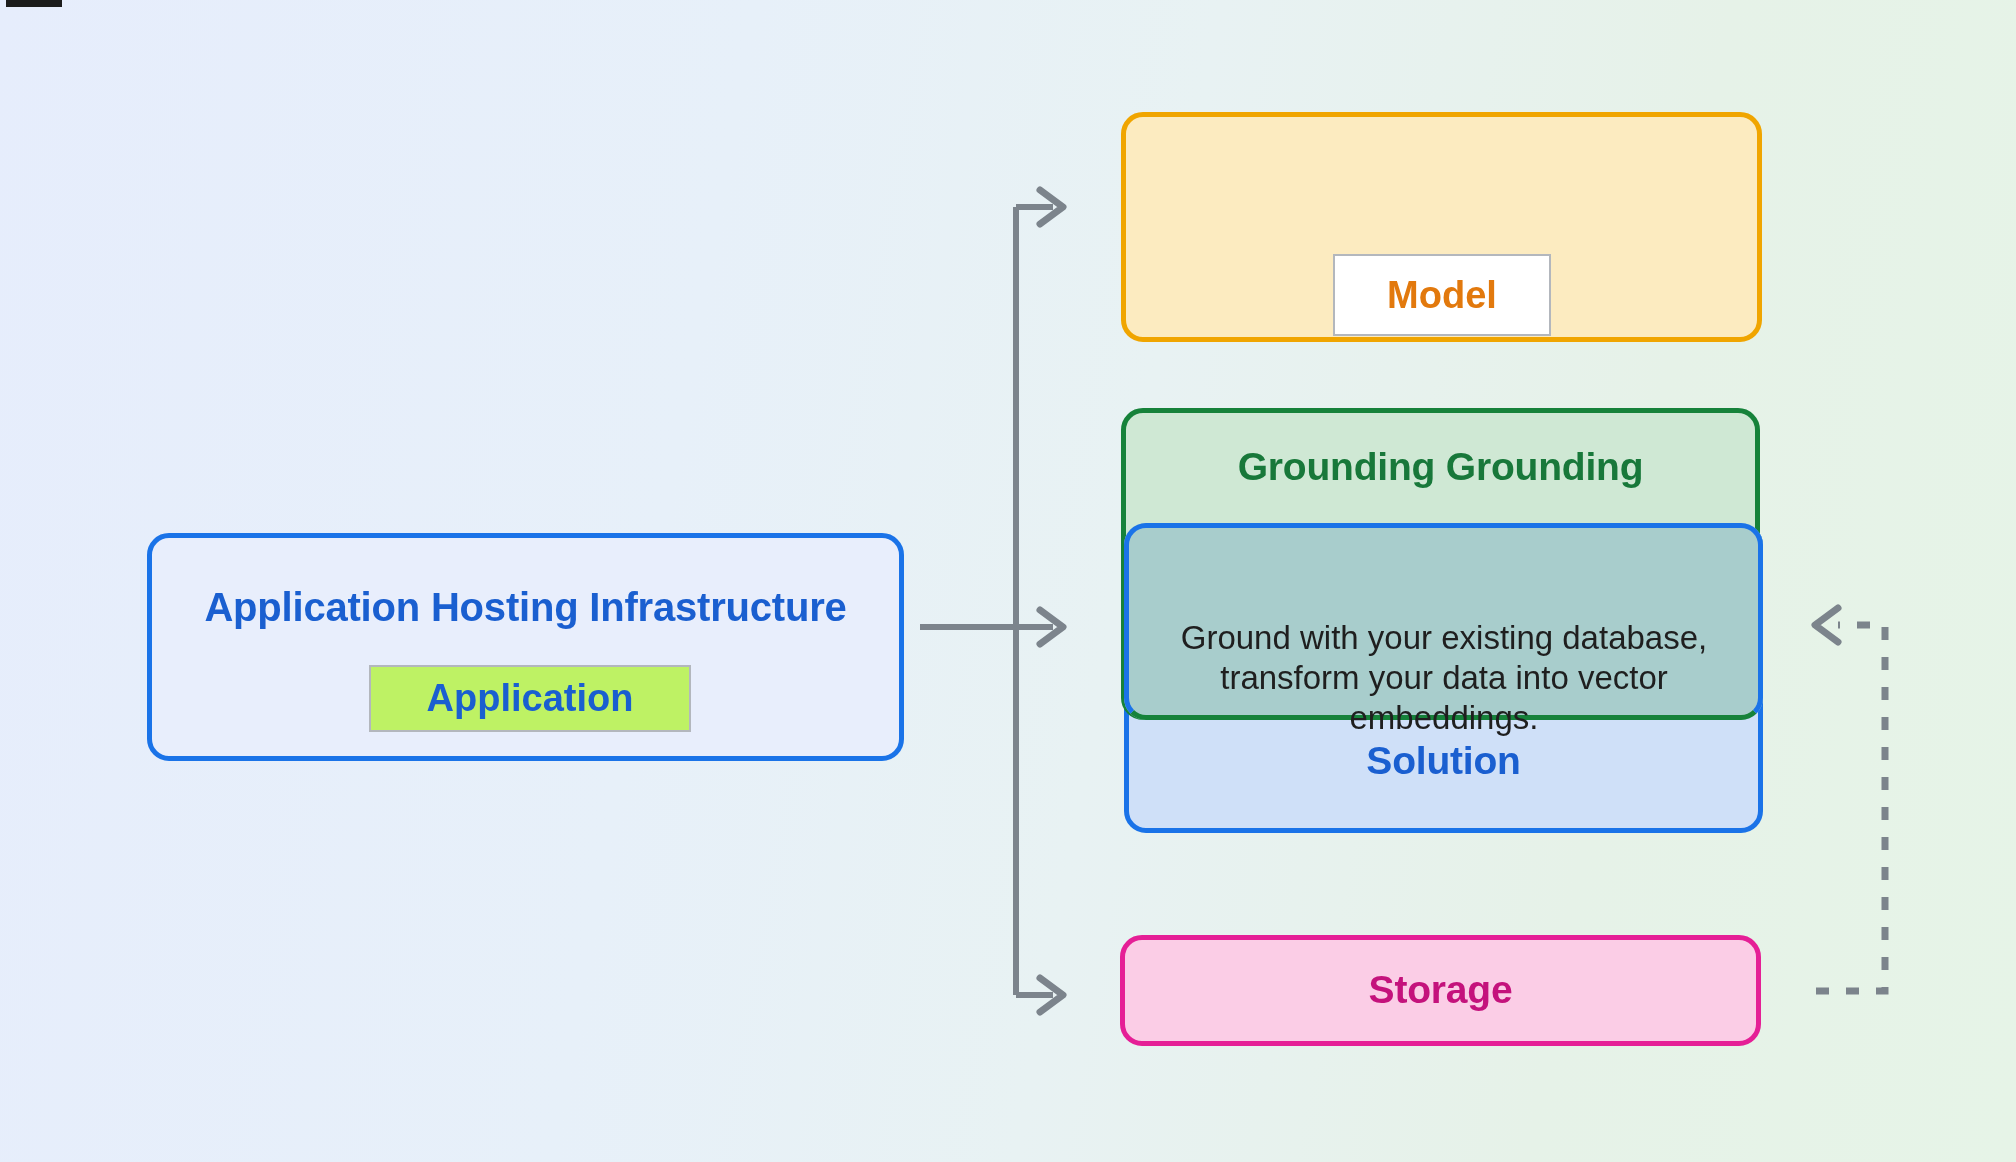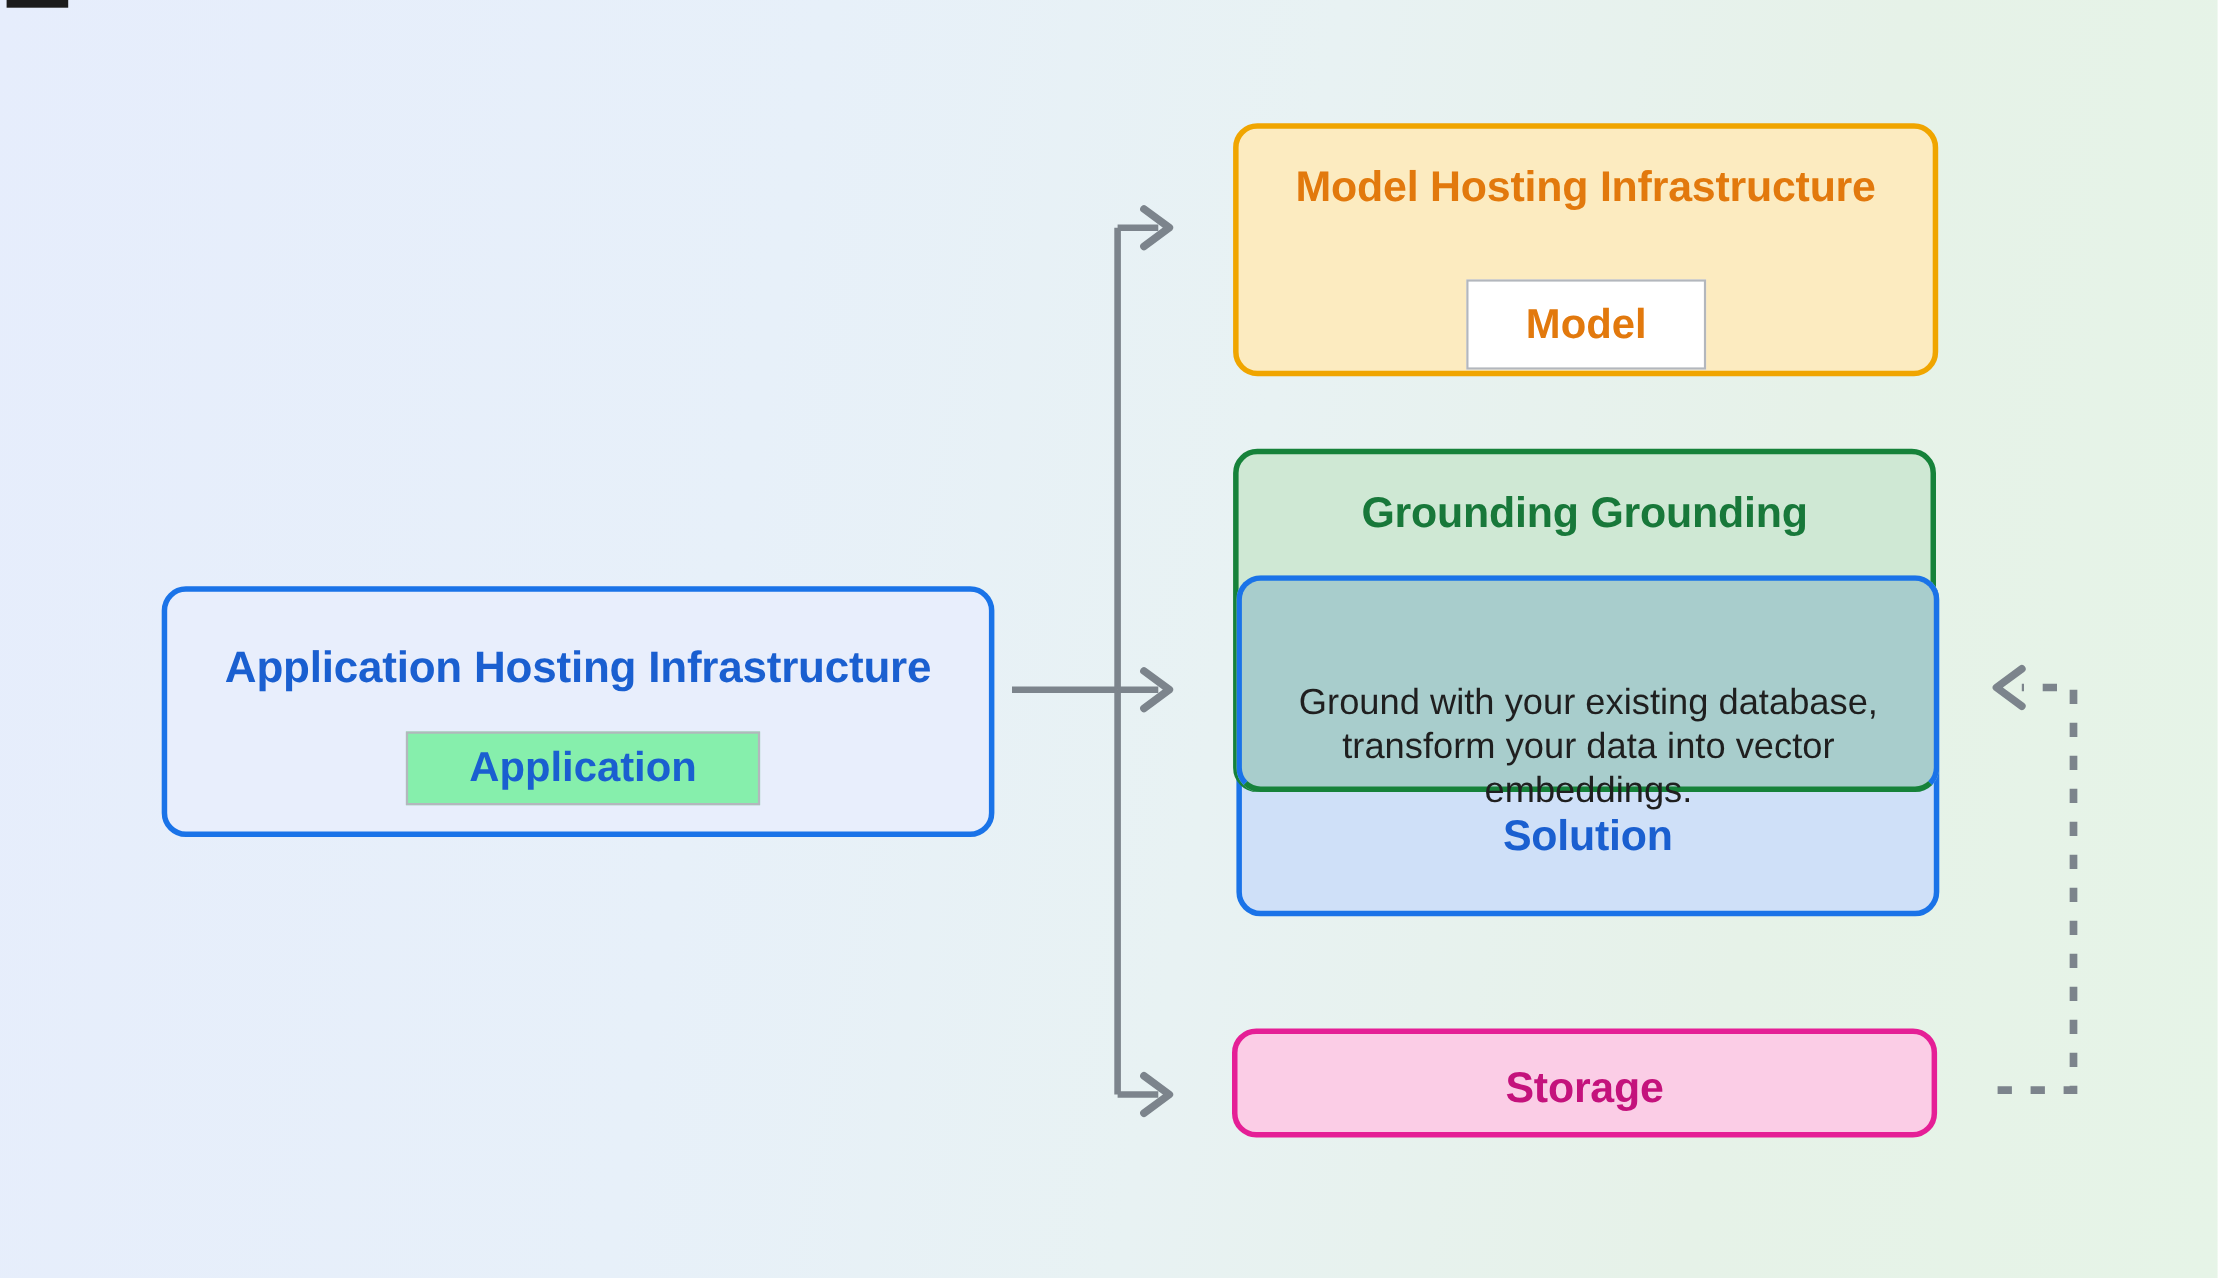--- a/index.html
+++ b/index.html
@@ -61,21 +61,21 @@
     top: 47px;
     font-size: 40px;
     color: #1a5fd0;
   }
   #app-inner {
     position: absolute;
     left: 217px;
     top: 127px;
     width: 322px;
     height: 67px;
-    background: #86efac;
+    background: #bef264;
     border: 2px solid #b3b7bd;
     box-sizing: border-box;
   }
   #app-inner span {
     display: block;
     text-align: center;
     line-height: 63px;
     font-size: 38px;
     font-weight: bold;
     color: #1a5fd0;
@@ -200,21 +200,21 @@
     line-height: 40px;
     color: #1f1f1f;
     margin-top: 46px;
   }
 
   
   #storage {
     left: 1120px;
     top: 935px;
     width: 641px;
-    height: 99px;
+    height: 111px;
     background: #fbcde6;
     border-color: #e51f96;
   }
   #storage .node-title {
     position: absolute;
     left: 0;
     right: 0;
     top: 28px;
     font-size: 39px;
     color: #c4127c;
@@ -239,21 +239,20 @@
   <div class="corner-artifact"></div>
 
   <div class="node" id="app-host">
     <div class="node-title">Application Hosting Infrastructure</div>
     <div id="app-inner">
       <span>Application</span>
     </div>
   </div>
 
   <div class="node" id="model-host">
-    <div class="node-title">Model Hosting Infrastructure</div>
     <div id="model-inner">
       <span>Model</span>
     </div>
   </div>
 
   <div class="node" id="grounding">
     <div class="node-title">Grounding Grounding</div>
   </div>
 
   <div class="node" id="database">

